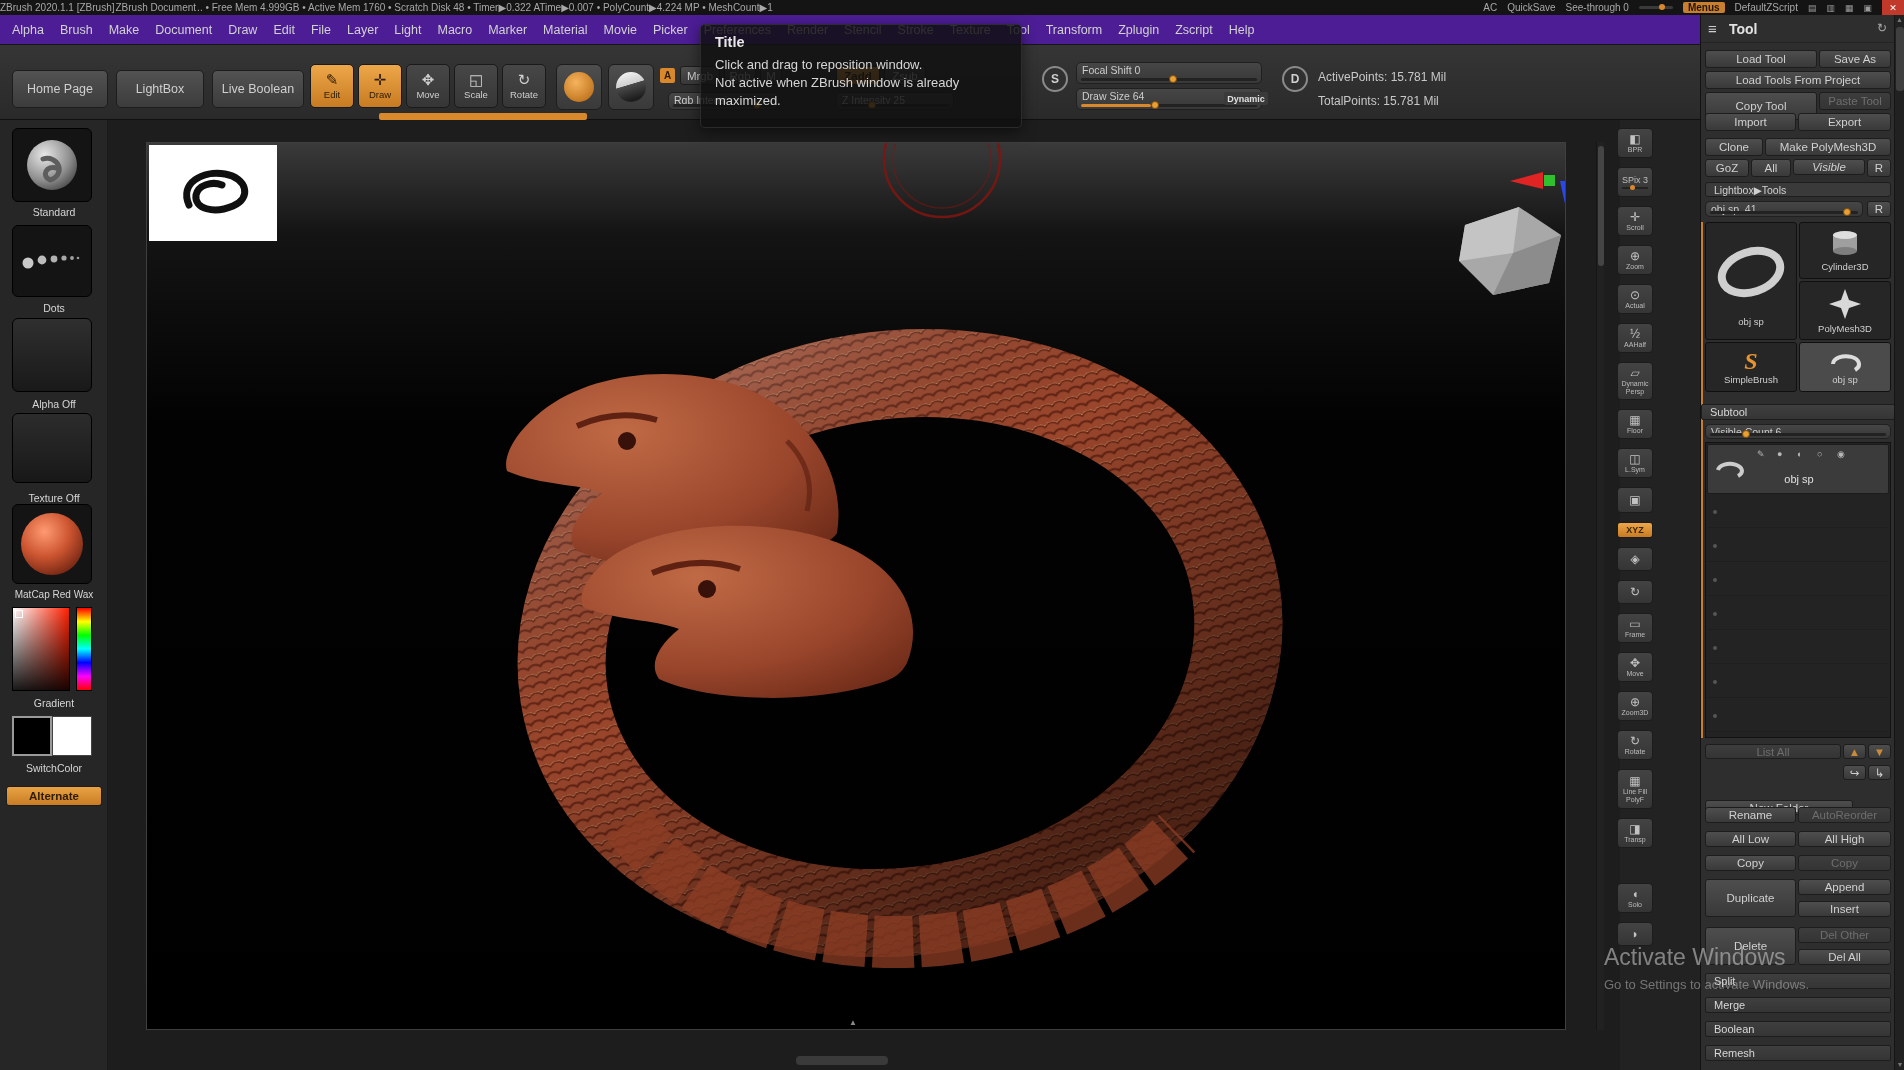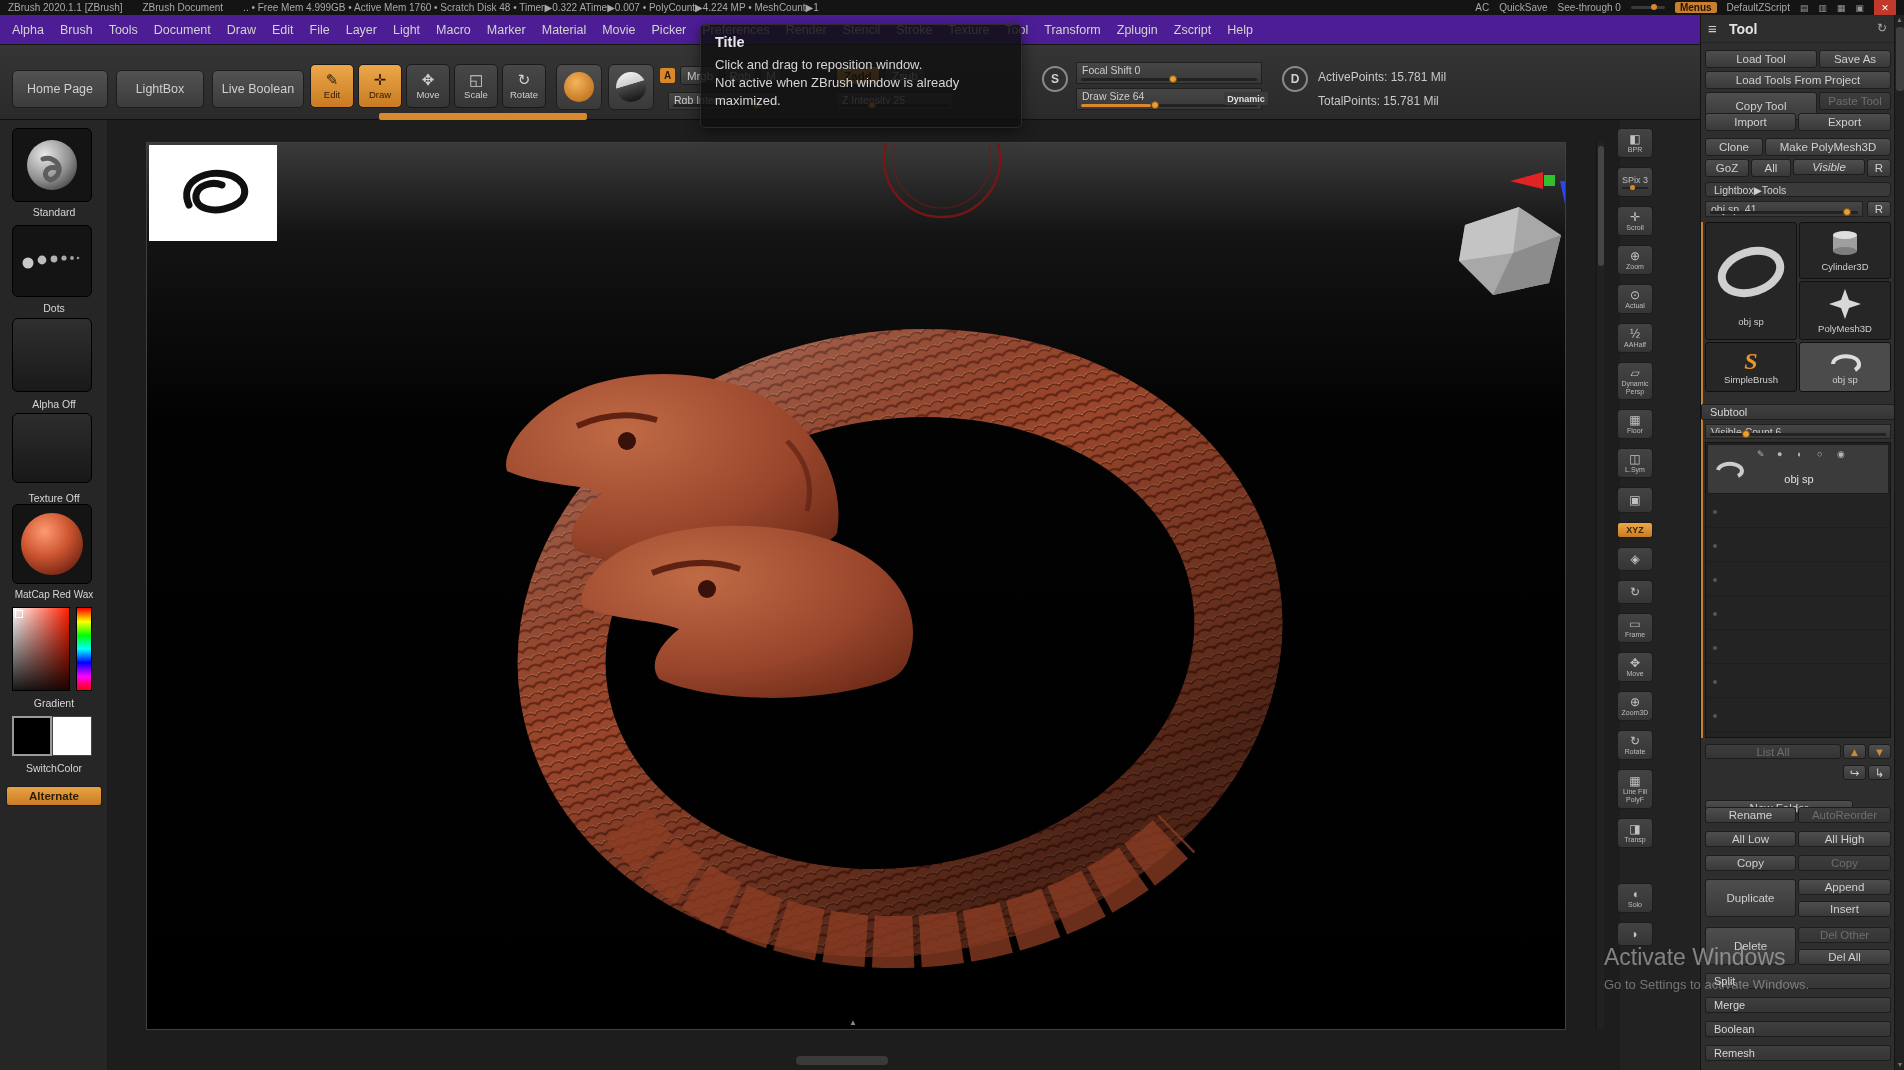--- a/index.html
+++ b/index.html
@@ -1,20 +1,20 @@
 <!DOCTYPE html>
 <html><head>
 <meta charset="utf-8">
 <style>
   *{margin:0;padding:0;box-sizing:border-box;font-family:"Liberation Sans",sans-serif;}
   html,body{background:#0d0d0d;}
   #app{position:relative;width:1904px;height:1070px;background:#222;overflow:hidden;color:#c8c8c8;}
   .r{position:absolute;}
   
-  .titlebar{left:0;top:0;width:1904px;height:15px;background:#141414;font-size:10px;color:#a8a8a8;display:flex;align-items:center;gap:20px;padding:0 8px;white-space:nowrap;}
+  .titlebar{left:0;top:0;width:1904px;height:15px;background:#141414;font-size:10px;color:#a8a8a8;display:flex;align-items:center;gap:1px;padding:0 0;white-space:nowrap;}
   .tb-right{margin-left:auto;display:flex;align-items:center;gap:10px;}
   .menus-chip{background:#c87f2f;color:#231404;padding:0 5px;border-radius:2px;font-weight:bold;}
   .winico{color:#9a9a9a;font-size:9px;}
   .closebtn{background:#c0392b;color:#fff;width:22px;height:15px;display:flex;align-items:center;justify-content:center;font-size:9px;}
   .st-track{width:34px;height:3px;background:#3a3a3a;border-radius:2px;position:relative;}
   .st-track i{position:absolute;left:60%;top:-2px;width:6px;height:6px;border-radius:50%;background:#d9882b;}
   
   .menubar{left:0;top:15px;width:1700px;height:30px;background:#4c1d95;border-bottom:1px solid #161616;display:flex;align-items:center;padding-left:4px;}
   .menu-item{padding:0 8px;font-size:12.5px;color:#d2d2d2;line-height:30px;cursor:pointer;}
   
@@ -22,21 +22,21 @@
   .zbtn{position:absolute;display:flex;align-items:center;justify-content:center;background:linear-gradient(#4e4e4e,#393939);border:1px solid #1d1d1d;border-radius:3px;color:#d0d0d0;font-size:11.5px;cursor:pointer;text-align:center;}
   .zbtn.big{font-size:12.5px;border-radius:5px;background:linear-gradient(#525252,#3c3c3c);}
   .zbtn.orange{background:linear-gradient(#e8a344,#c97c24);color:#2e1c05;font-weight:bold;}
   .zbtn.dis{color:#6e6e6e;background:linear-gradient(#3d3d3d,#343434);}
   .zbtn.flat{background:#3a3a3a;justify-content:flex-start;padding-left:8px;}
   .modebtn{position:absolute;width:44px;height:44px;border-radius:5px;display:flex;flex-direction:column;align-items:center;justify-content:center;gap:2px;border:1px solid #1a1a1a;cursor:pointer;}
   .modebtn .mi{font-size:15px;line-height:15px;}
   .modebtn .ml{font-size:9.5px;}
   .modebtn.on{background:linear-gradient(#eda749,#c87b22);color:#2c1a04;}
   .modebtn.off{background:linear-gradient(#474747,#363636);color:#cfcfcf;}
-  .zslider{position:absolute;background:linear-gradient(#464646,#383838);border:1px solid #202020;border-radius:0;color:#ccc;font-size:10.5px;padding:1px 5px;}
+  .zslider{position:absolute;background:linear-gradient(#464646,#383838);border:1px solid #202020;border-radius:5px;color:#ccc;font-size:10.5px;padding:1px 5px;}
   .zslider .trk{position:absolute;left:4px;right:4px;bottom:2px;height:3px;background:#222;border-radius:2px;}
   .zslider .fill{position:absolute;left:0;top:0;height:3px;background:#d9882b;border-radius:2px;}
   .zslider .knb{position:absolute;top:-3px;width:8px;height:8px;border-radius:50%;background:#e8a033;border:1px solid #7a4a10;}
   .badge{position:absolute;display:flex;align-items:center;justify-content:center;font-weight:bold;}
   .circbadge{border:2px solid #8a8a8a;border-radius:50%;color:#cfcfcf;background:#303030;font-size:12px;}
   .accent-strip{background:#d9882b;border-radius:2px;}
   
   .tooltip{left:700px;top:24px;width:322px;height:104px;background:rgba(16,16,16,0.84);border:1px solid rgba(90,90,90,0.35);border-radius:5px;padding:9px 14px;z-index:60;box-shadow:0 4px 14px rgba(0,0,0,0.5);}
   .tooltip .tt-title{font-size:14.5px;color:#e8e8e8;font-weight:bold;margin-bottom:6px;}
   .tooltip .tt-line{font-size:13px;color:#d6d6d6;line-height:18px;}
@@ -95,21 +95,21 @@
       <span class="winico">▥</span>
       <span class="winico">▦</span>
       <span class="winico">▣</span>
       <span class="closebtn">✕</span>
     </div>
   </div>
 
   <div class="r menubar">
     <span class="menu-item">Alpha</span>
     <span class="menu-item">Brush</span>
-    <span class="menu-item">Tools</span>
+    <span class="menu-item">Make</span>
     <span class="menu-item">Document</span>
     <span class="menu-item">Draw</span>
     <span class="menu-item">Edit</span>
     <span class="menu-item">File</span>
     <span class="menu-item">Layer</span>
     <span class="menu-item">Light</span>
     <span class="menu-item">Macro</span>
     <span class="menu-item">Marker</span>
     <span class="menu-item">Material</span>
     <span class="menu-item">Movie</span>

